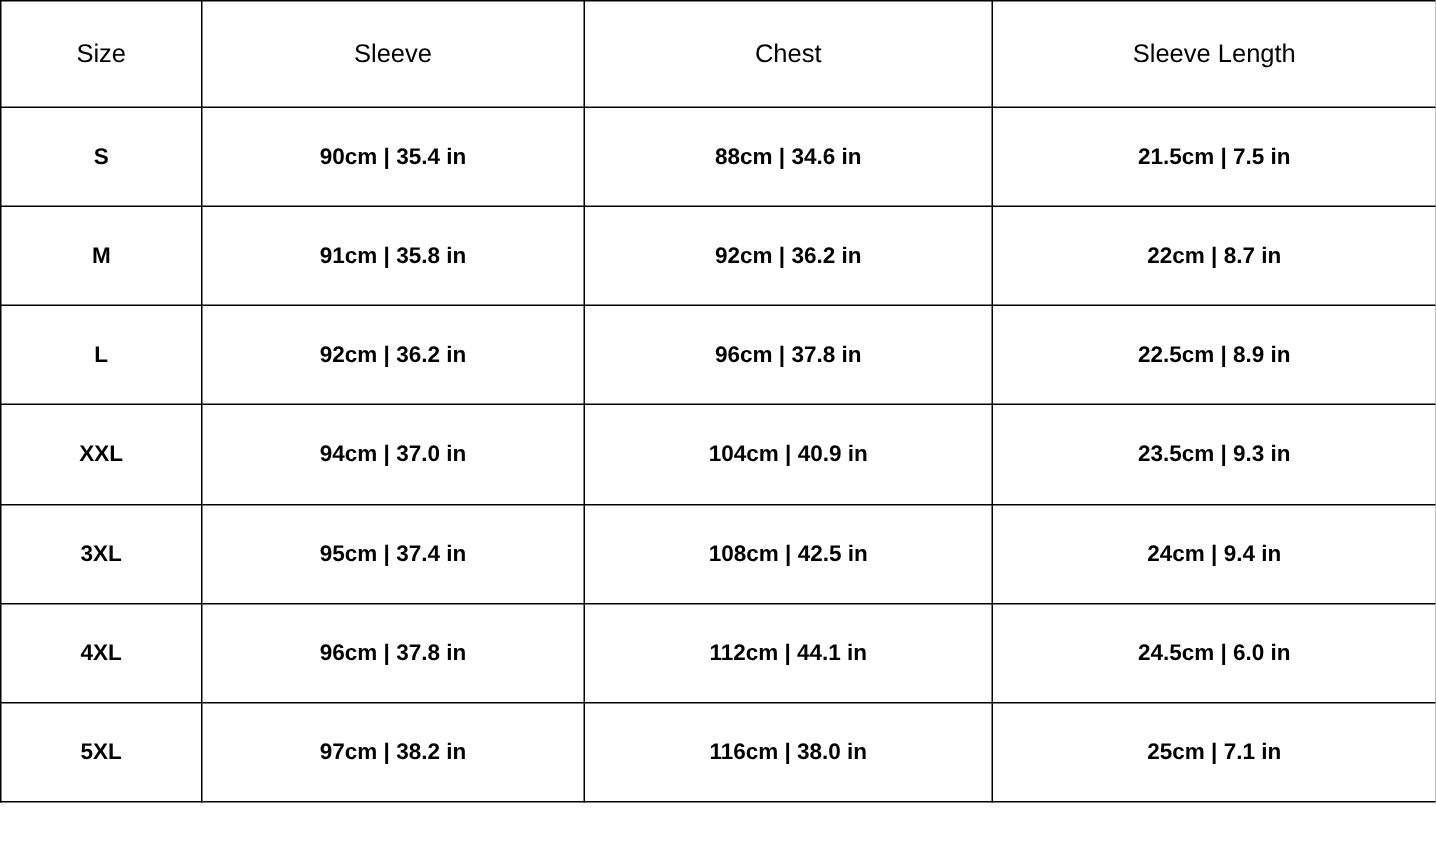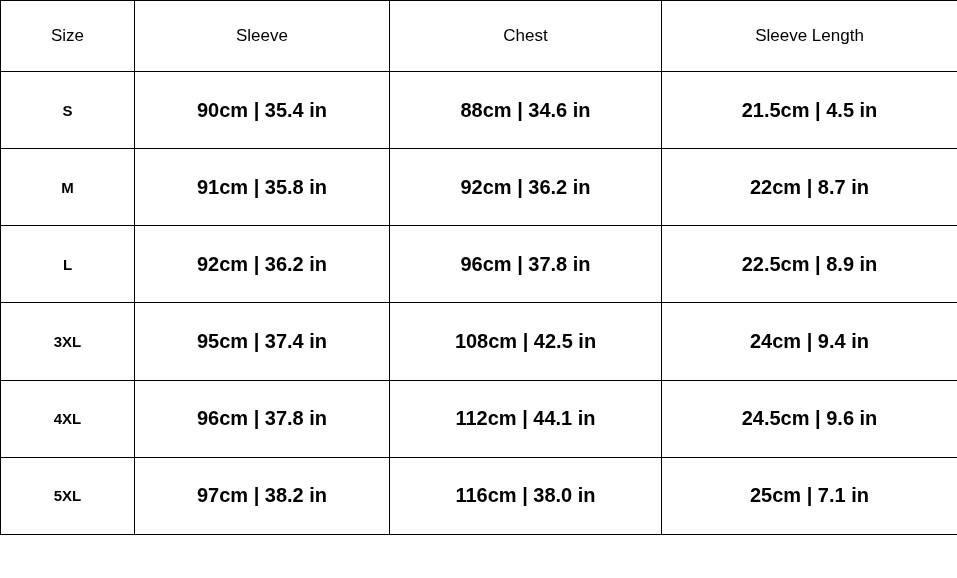--- a/index.html
+++ b/index.html
@@ -37,21 +37,21 @@
     vertical-align: middle;
     padding: 0 4px;
   }
   table.size-table thead th {
     font-weight: normal;
     font-size: 17px;
     height: 70px;
   }
   table.size-table tbody td {
     font-weight: bold;
-    font-size: 20px;
+    font-size: 15px;
     height: 62px;
   }
   table.size-table tbody td.size-cell {
     font-size: 15px;
     font-weight: bold;
   }
 </style>
 </head>
 <body>
 
@@ -69,45 +69,51 @@
         <th>Sleeve</th>
         <th>Chest</th>
         <th>Sleeve Length</th>
       </tr>
     </thead>
     <tbody>
       <tr>
         <td class="size-cell">S</td>
         <td>90cm | 35.4 in</td>
         <td>88cm | 34.6 in</td>
-        <td>21.5cm | 4.5 in</td>
+        <td>21.5cm | 7.5 in</td>
       </tr>
       <tr>
         <td class="size-cell">M</td>
         <td>91cm | 35.8 in</td>
         <td>92cm | 36.2 in</td>
         <td>22cm | 8.7 in</td>
       </tr>
       <tr>
         <td class="size-cell">L</td>
         <td>92cm | 36.2 in</td>
         <td>96cm | 37.8 in</td>
         <td>22.5cm | 8.9 in</td>
       </tr>
       <tr>
+        <td class="size-cell">XXL</td>
+        <td>94cm | 37.0 in</td>
+        <td>104cm | 40.9 in</td>
+        <td>23.5cm | 9.3 in</td>
+      </tr>
+      <tr>
         <td class="size-cell">3XL</td>
         <td>95cm | 37.4 in</td>
         <td>108cm | 42.5 in</td>
         <td>24cm | 9.4 in</td>
       </tr>
       <tr>
         <td class="size-cell">4XL</td>
         <td>96cm | 37.8 in</td>
         <td>112cm | 44.1 in</td>
-        <td>24.5cm | 9.6 in</td>
+        <td>24.5cm | 6.0 in</td>
       </tr>
       <tr>
         <td class="size-cell">5XL</td>
         <td>97cm | 38.2 in</td>
         <td>116cm | 38.0 in</td>
         <td>25cm | 7.1 in</td>
       </tr>
     </tbody>
   </table>
 </div>

